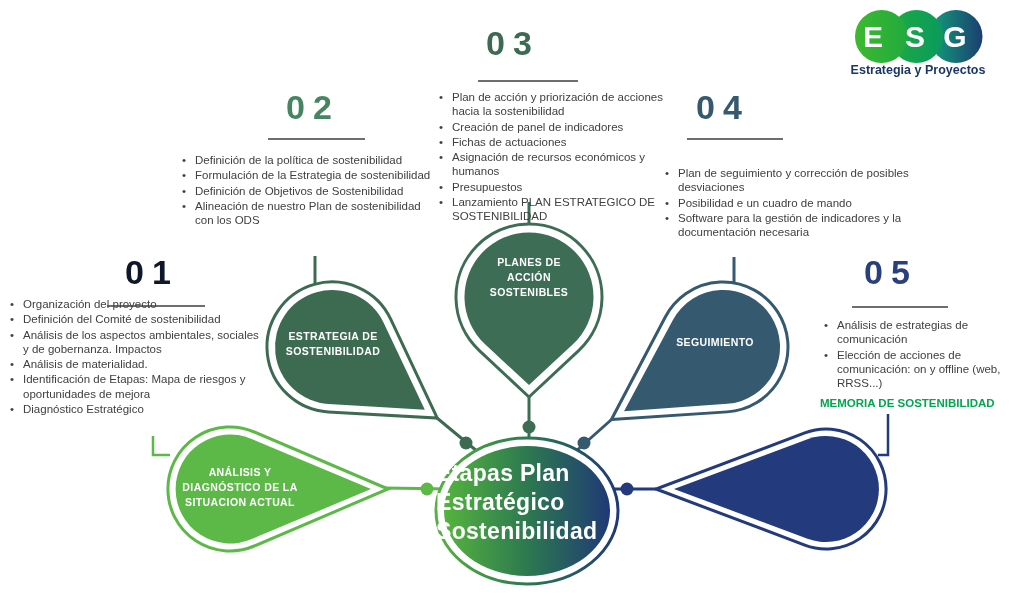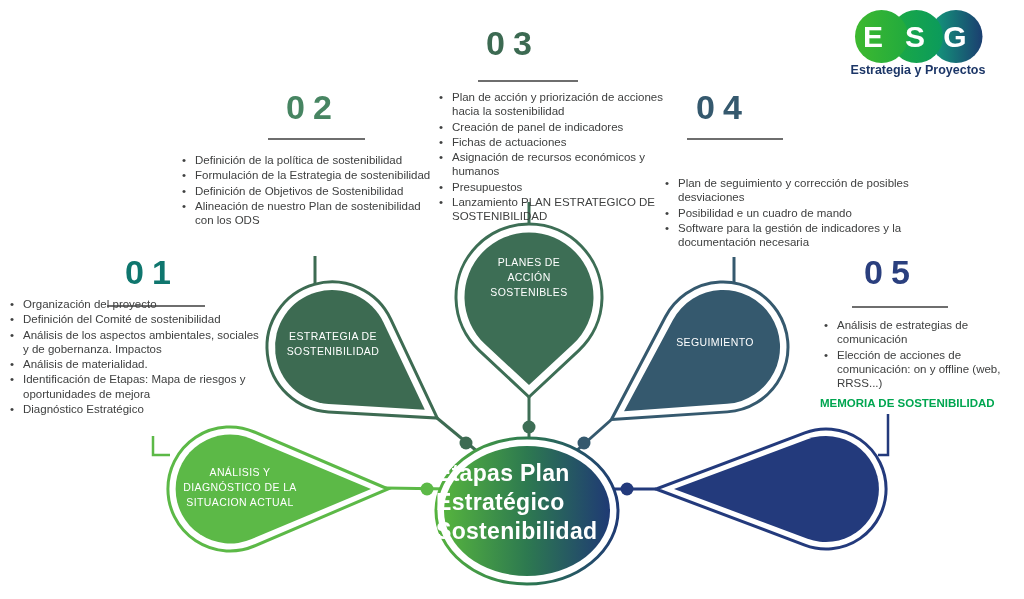--- a/index.html
+++ b/index.html
@@ -13,21 +13,21 @@
   .sec-number {
     font-size:34px; font-weight:bold; letter-spacing:8px; line-height:1;
   }
   .divider { height:2px; background:#6e6e6e; }
 
   .blist { margin:0; padding:0; list-style:none; font-size:11.5px; color:#3f4040; line-height:1.24; }
   .blist li { position:relative; padding-left:15px; margin:0 0 1px 0; }
   .blist li::before { content:"\2022"; position:absolute; left:2px; top:0; color:#3f4040; }
 
   .petal-label {
-    color:#fff; font-weight:normal; font-size:10.5px; letter-spacing:0.4px;
+    color:#fff; font-weight:bold; font-size:10.5px; letter-spacing:0.4px;
     text-align:center; line-height:1.42; width:180px;
   }
   .petal-label span { display:block; }
 
   .center-label {
     width:182px; color:#fff; font-weight:bold;
     font-size:23px; line-height:29px; letter-spacing:0.3px;
   }
   .center-label span { display:block; }
 
@@ -111,21 +111,21 @@
     </defs>
     <circle cx="116" cy="31.5" r="26.5" fill="url(#lgG3)"></circle>
     <circle cx="76.5" cy="31.5" r="26.5" fill="url(#lgG2)"></circle>
     <circle cx="41.5" cy="31.5" r="26.5" fill="url(#lgG1)"></circle>
     <text x="33" y="42" text-anchor="middle" font-family="Liberation Sans, sans-serif" font-size="30" font-weight="bold" fill="#ffffff">E</text>
     <text x="75" y="42" text-anchor="middle" font-family="Liberation Sans, sans-serif" font-size="30" font-weight="bold" fill="#ffffff">S</text>
     <text x="115" y="42" text-anchor="middle" font-family="Liberation Sans, sans-serif" font-size="30" font-weight="bold" fill="#ffffff">G</text>
     <text x="78" y="69" text-anchor="middle" font-family="Liberation Sans, sans-serif" font-size="12.5" font-weight="bold" fill="#1c3667">Estrategia y Proyectos</text>
   </svg>
 
-  <div class="abs sec-number" style="left:125px; top:255px; color:#0f766e;text-align:center;">01</div>
+  <div class="abs sec-number" style="left:125px; top:255px; color:#0f172a;text-align:center;">01</div>
   <div class="abs divider" style="left:107px; top:305px; width:98px;"></div>
   <ul class="abs blist" style="left:8px; top:297px; width:252px;">
       <li>Organización del proyecto</li>
       <li>Definición del Comité de sostenibilidad</li>
       <li>Análisis de los aspectos ambientales, sociales y de gobernanza. Impactos</li>
       <li>Análisis de materialidad.</li>
       <li>Identificación de Etapas: Mapa de riesgos y oportunidades de mejora</li>
       <li>Diagnóstico Estratégico</li>
     </ul>
 
@@ -144,21 +144,21 @@
       <li>Plan de acción y priorización de acciones hacia la sostenibilidad</li>
       <li>Creación de panel de indicadores</li>
       <li>Fichas de actuaciones</li>
       <li>Asignación de recursos económicos y humanos</li>
       <li>Presupuestos</li>
       <li>Lanzamiento PLAN ESTRATEGICO DE SOSTENIBILIDAD</li>
     </ul>
 
   <div class="abs sec-number" style="left:696px; top:90px; color:#35596e;">04</div>
   <div class="abs divider" style="left:687px; top:138px; width:96px;"></div>
-  <ul class="abs blist" style="left:663px; top:176px; width:250px;">
+  <ul class="abs blist" style="left:663px; top:166px; width:250px;">
       <li>Plan de seguimiento y corrección de posibles desviaciones</li>
       <li>Posibilidad e un cuadro de mando</li>
       <li>Software para la gestión de indicadores y la documentación necesaria</li>
     </ul>
 
   <div class="abs sec-number" style="left:864px; top:255px; color:#2a3f7e;">05</div>
   <div class="abs divider" style="left:852px; top:306px; width:96px;"></div>
   <ul class="abs blist" style="left:822px; top:318px; width:198px;">
       <li>Análisis de estrategias de comunicación</li>
       <li>Elección de acciones de comunicación: on y offline (web, RRSS...)</li>

